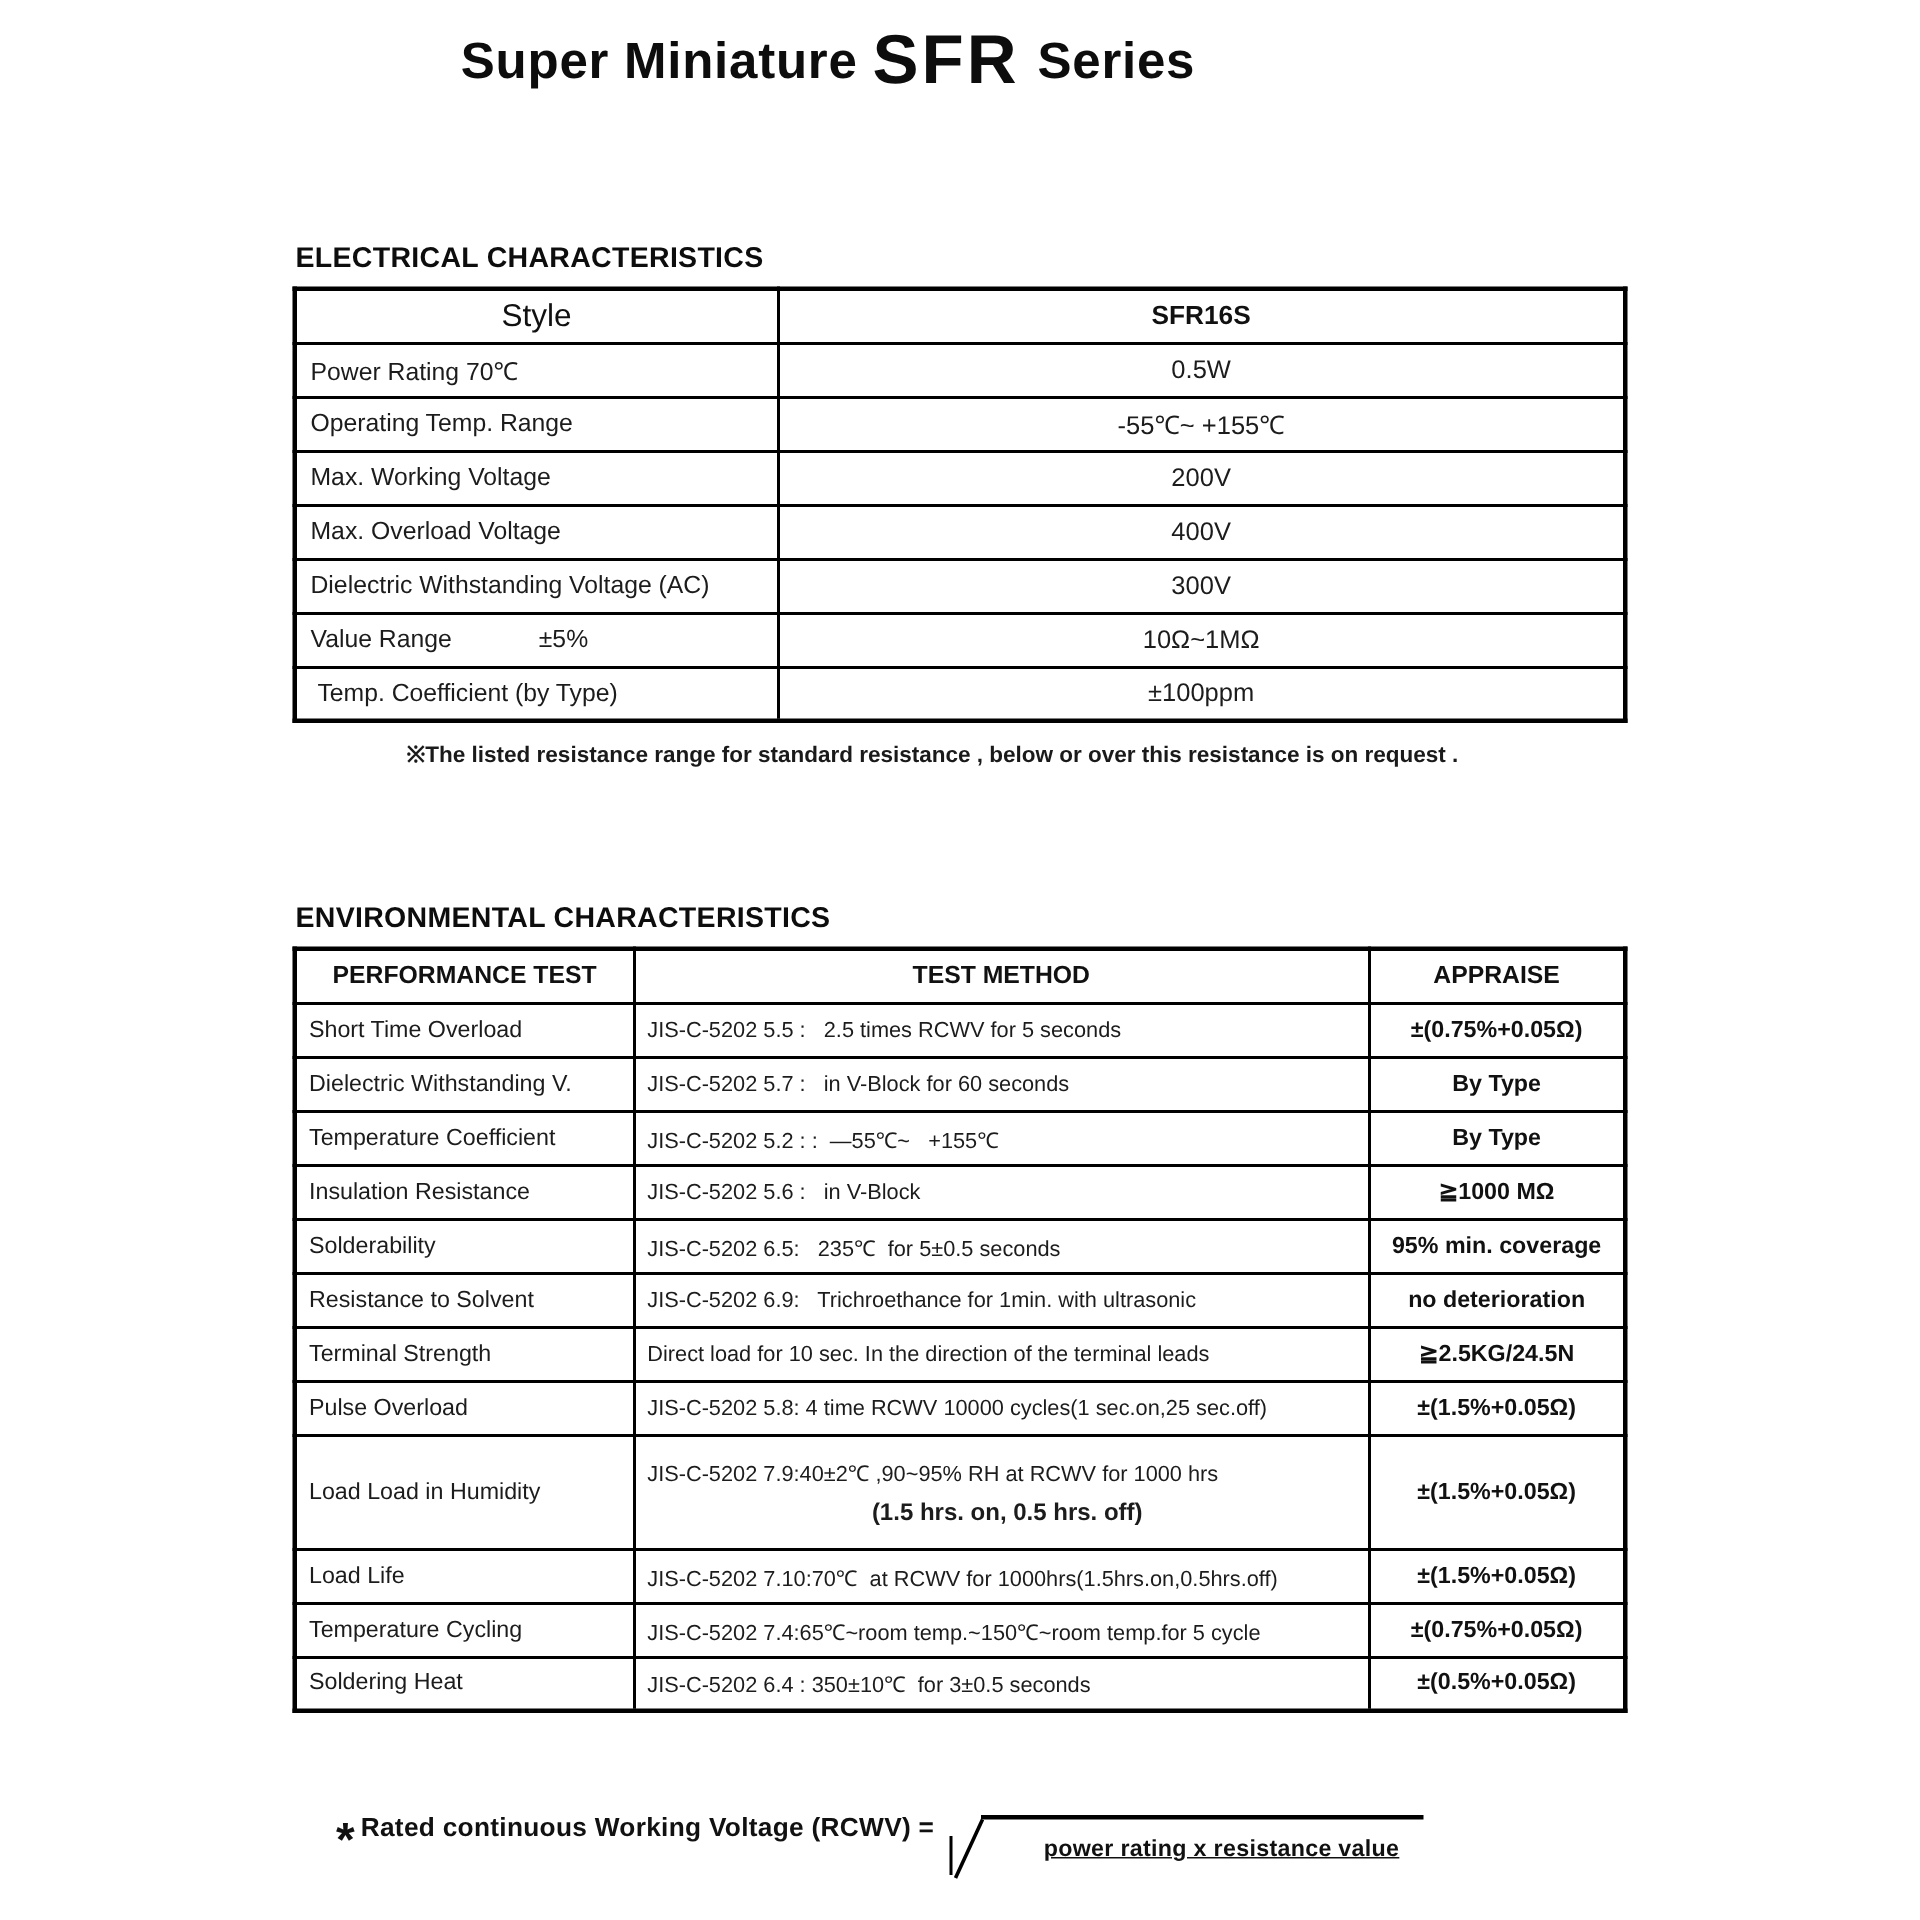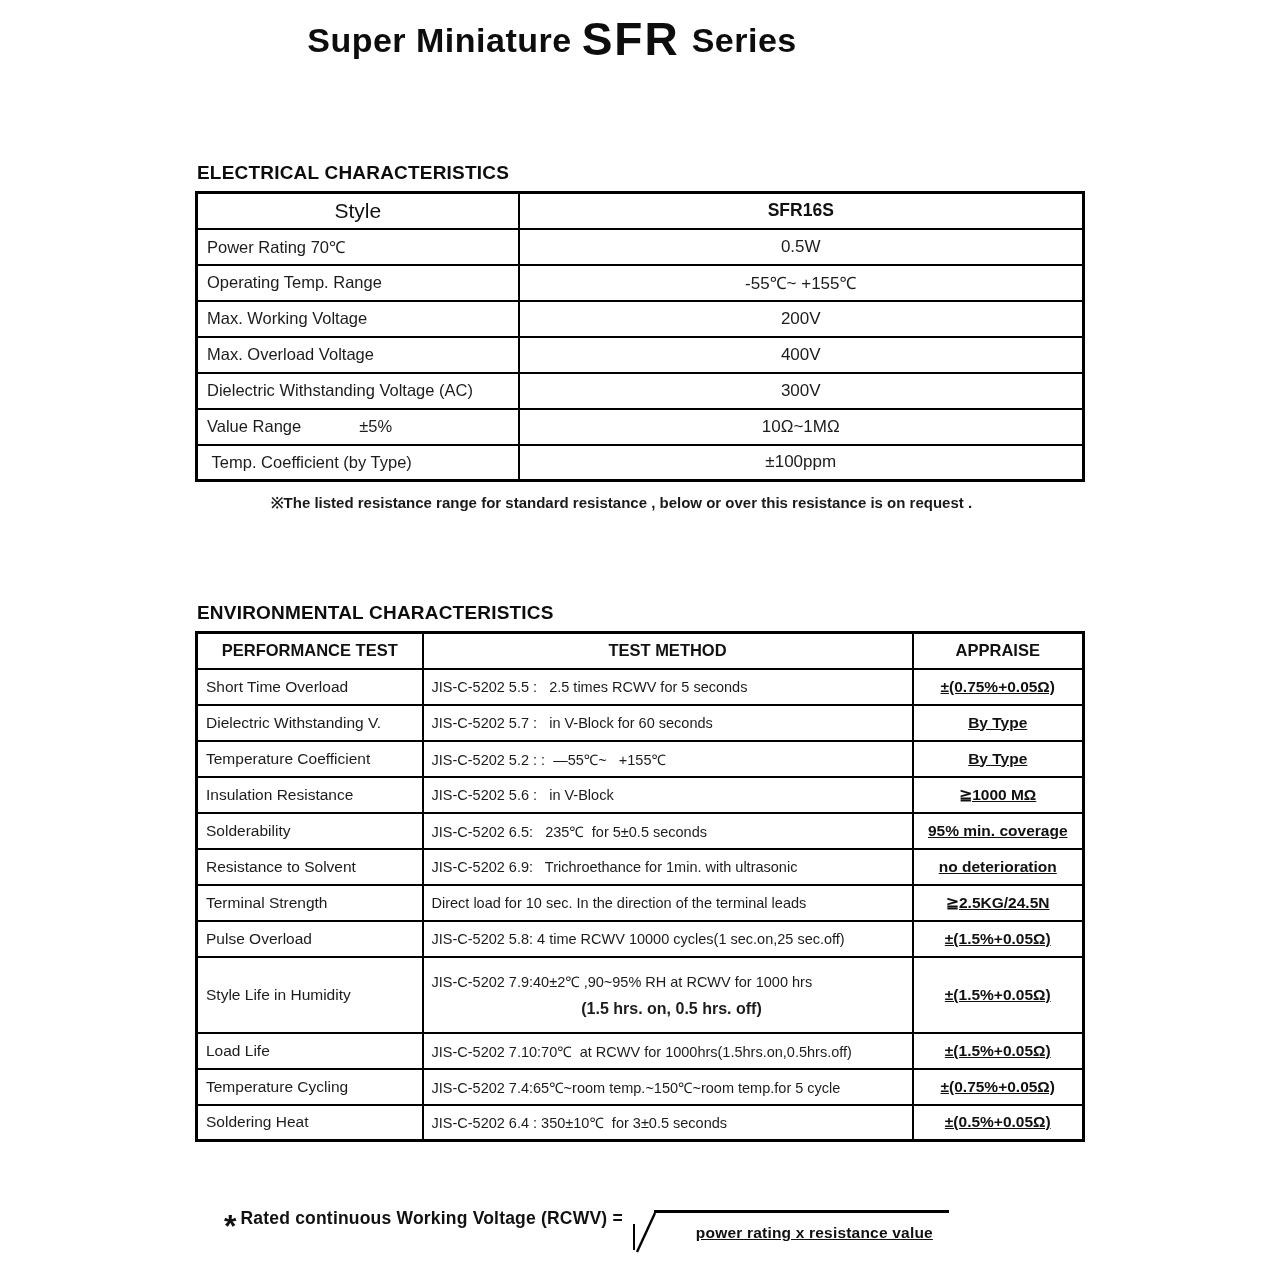--- a/index.html
+++ b/index.html
@@ -76,21 +76,21 @@
   
   .env col.e1 { width: 226px; }
   .env col.e2 { width: 490px; }
   .env col.e3 { width: 171px; }
   .env tr { height: 36px; }
   .env tr.tall { height: 76px; }
   .env thead th { font-size: 16.5px; font-weight: 700; text-align: center; }
   .env td.test   { padding-left: 8px; font-size: 15.5px; color: #1c1c1c; }
   .env td.method { padding-left: 8px; font-size: 14.5px; color: #1c1c1c; white-space: pre-wrap; }
   .env td.method .line2 { display: block; text-align: center; font-size: 16px; font-weight: 700; margin-top: 9px; }
-  .env td.appraise { text-align: center; font-size: 15.5px; font-weight: 700; text-decoration: underline; }
+  .env td.appraise { text-align: center; font-size: 15.5px; font-weight: 700; }
 
   
   .footer {
     display: flex;
     align-items: flex-start;
     margin: 66px 0 0 224px;
   }
   .footer .ast {
     font-size: 32px;
     font-weight: 700;
@@ -222,21 +222,21 @@
             <td class="test">Terminal Strength</td>
             <td class="method"><span>Direct load for 10 sec. In the direction of the terminal leads</span></td>
             <td class="appraise">≧2.5KG/24.5N</td>
           </tr>
           <tr>
             <td class="test">Pulse Overload</td>
             <td class="method"><span>JIS-C-5202 5.8: 4 time RCWV 10000 cycles(1 sec.on,25 sec.off)</span></td>
             <td class="appraise">±(1.5%+0.05Ω)</td>
           </tr>
           <tr class="tall">
-            <td class="test">Style Life in Humidity</td>
+            <td class="test">Load Load in Humidity</td>
             <td class="method"><span>JIS-C-5202 7.9:40±2℃ ,90~95% RH at RCWV for 1000 hrs</span><span class="line2">(1.5 hrs. on, 0.5 hrs. off)</span></td>
             <td class="appraise">±(1.5%+0.05Ω)</td>
           </tr>
           <tr>
             <td class="test">Load Life</td>
             <td class="method"><span>JIS-C-5202 7.10:70℃  at RCWV for 1000hrs(1.5hrs.on,0.5hrs.off)</span></td>
             <td class="appraise">±(1.5%+0.05Ω)</td>
           </tr>
           <tr>
             <td class="test">Temperature Cycling</td>

